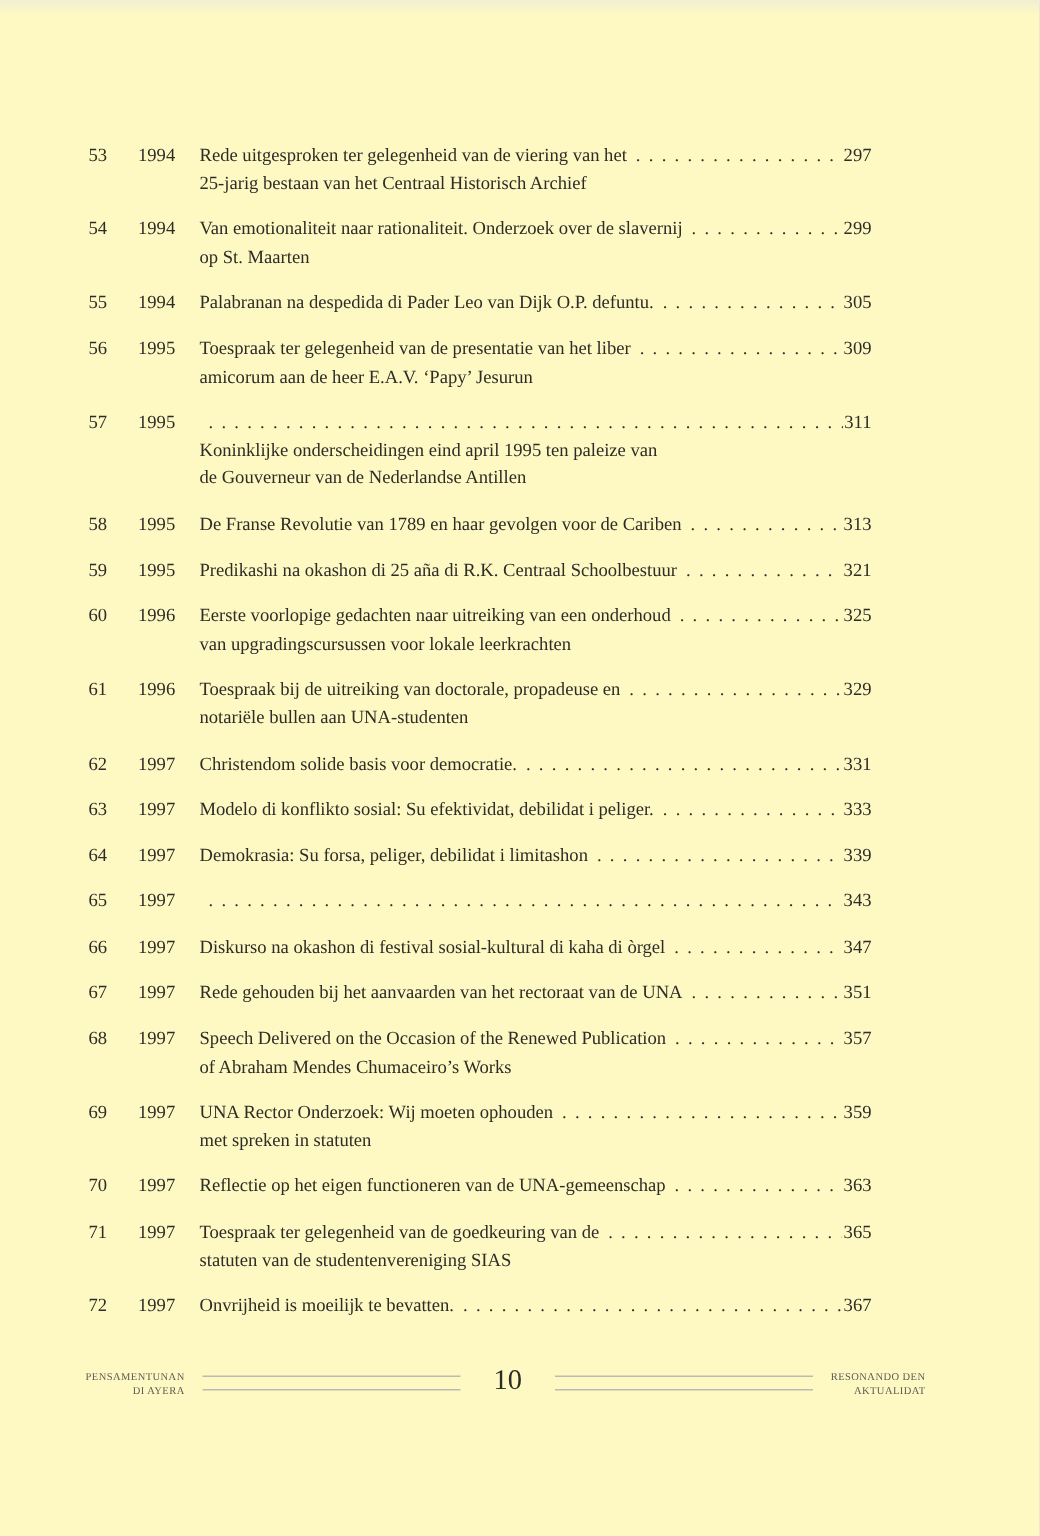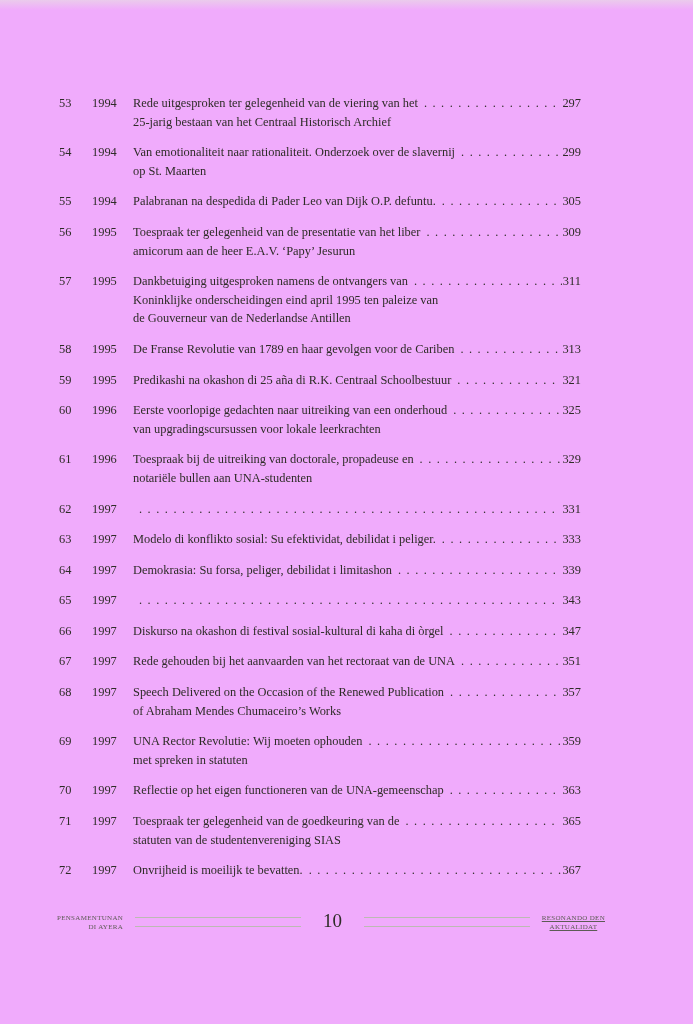--- a/index.html
+++ b/index.html
@@ -5,21 +5,21 @@
   html, body {
     margin: 0;
     padding: 0;
     background: #e8e8e4;
   }
   .page {
     position: relative;
     width: 693px;
     height: 1024px;
     margin: 0 auto;
-    background: #f0abfc;
+    background: #fef9c3;
     overflow: hidden;
     font-family: "Liberation Serif", "DejaVu Serif", serif;
     color: #2e2c27;
     box-shadow: 0 0 4px rgba(0,0,0,0.15);
   }
   
   .scan-edge-top {
     position: absolute;
     top: 0; left: 0; right: 0;
     height: 10px;
@@ -48,35 +48,35 @@
     overflow: hidden;
     white-space: nowrap;
     letter-spacing: 5.5px;
     margin: 0 1px 0 6px;
     color: #34322c;
   }
   .pg { flex: none; }
   .footer {
     position: absolute;
     left: 57px;
-    right: 88px;
+    right: 76px;
     top: 913px;
     display: flex;
     align-items: flex-start;
   }
   .f-block {
     flex: none;
     font-size: 7px;
     line-height: 9px;
     letter-spacing: 0.3px;
     color: #5d5b55;
     padding-top: 1px;
   }
   .f-left  { text-align: right; }
-  .f-right { text-align: center; text-decoration: underline; }
+  .f-right { text-align: right; }
   .rules { flex: 1 1 auto; margin: 0 12px; padding-top: 4px; min-width: 40px; }
   .rule  { height: 1px; background: #bcbab3; margin-bottom: 8px; }
   .f-page {
     flex: none;
     font-size: 19px;
     line-height: 15px;
     color: #2e2c27;
     margin: 0 10px;
   }
 </style>
@@ -144,21 +144,20 @@
               <div>amicorum aan de heer E.A.V. ‘Papy’ Jesurun</div>
             </div>
     </div>
   </div>
 
   <div class="entry">
     <div class="col-no">57</div>
     <div class="col-year">1995</div>
     <div class="col-title">
       <div class="first-line">
-        <span class="t">Dankbetuiging uitgesproken namens de ontvangers van</span>
         <span class="dots">..........................................................................................</span>
         <span class="pg">311</span>
       </div>
       <div>
               <div>Koninklijke onderscheidingen eind april 1995 ten paleize van</div>
               <div>de Gouverneur van de Nederlandse Antillen</div>
             </div>
     </div>
   </div>
 
@@ -216,20 +215,21 @@
               <div>notariële bullen aan UNA-studenten</div>
             </div>
     </div>
   </div>
 
   <div class="entry">
     <div class="col-no">62</div>
     <div class="col-year">1997</div>
     <div class="col-title">
       <div class="first-line">
+        <span class="t">Christendom solide basis voor democratie.</span>
         <span class="dots">..........................................................................................</span>
         <span class="pg">331</span>
       </div>
       <div></div>
     </div>
   </div>
 
   <div class="entry">
     <div class="col-no">63</div>
     <div class="col-year">1997</div>
@@ -307,21 +307,21 @@
               <div>of Abraham Mendes Chumaceiro’s Works</div>
             </div>
     </div>
   </div>
 
   <div class="entry">
     <div class="col-no">69</div>
     <div class="col-year">1997</div>
     <div class="col-title">
       <div class="first-line">
-        <span class="t">UNA Rector Revolutie: Wij moeten ophouden</span>
+        <span class="t">UNA Rector Onderzoek: Wij moeten ophouden</span>
         <span class="dots">..........................................................................................</span>
         <span class="pg">359</span>
       </div>
       <div>
               <div>met spreken in statuten</div>
             </div>
     </div>
   </div>
 
   <div class="entry">

